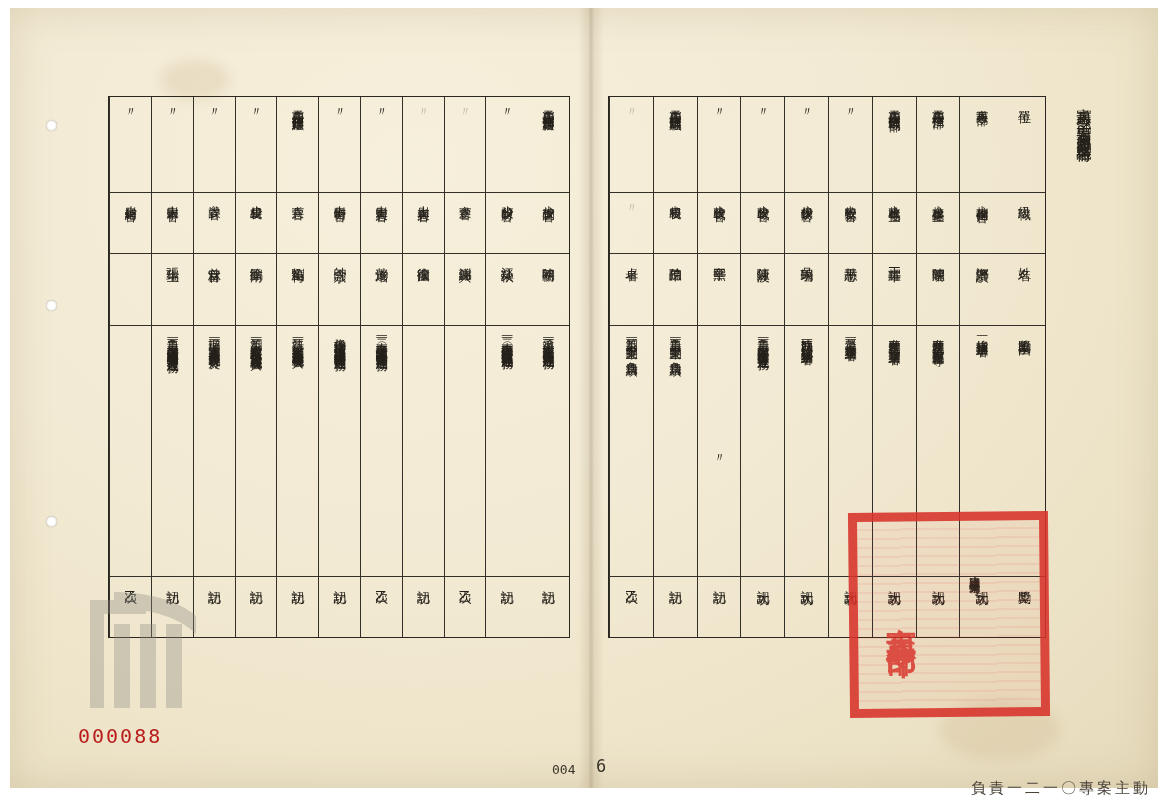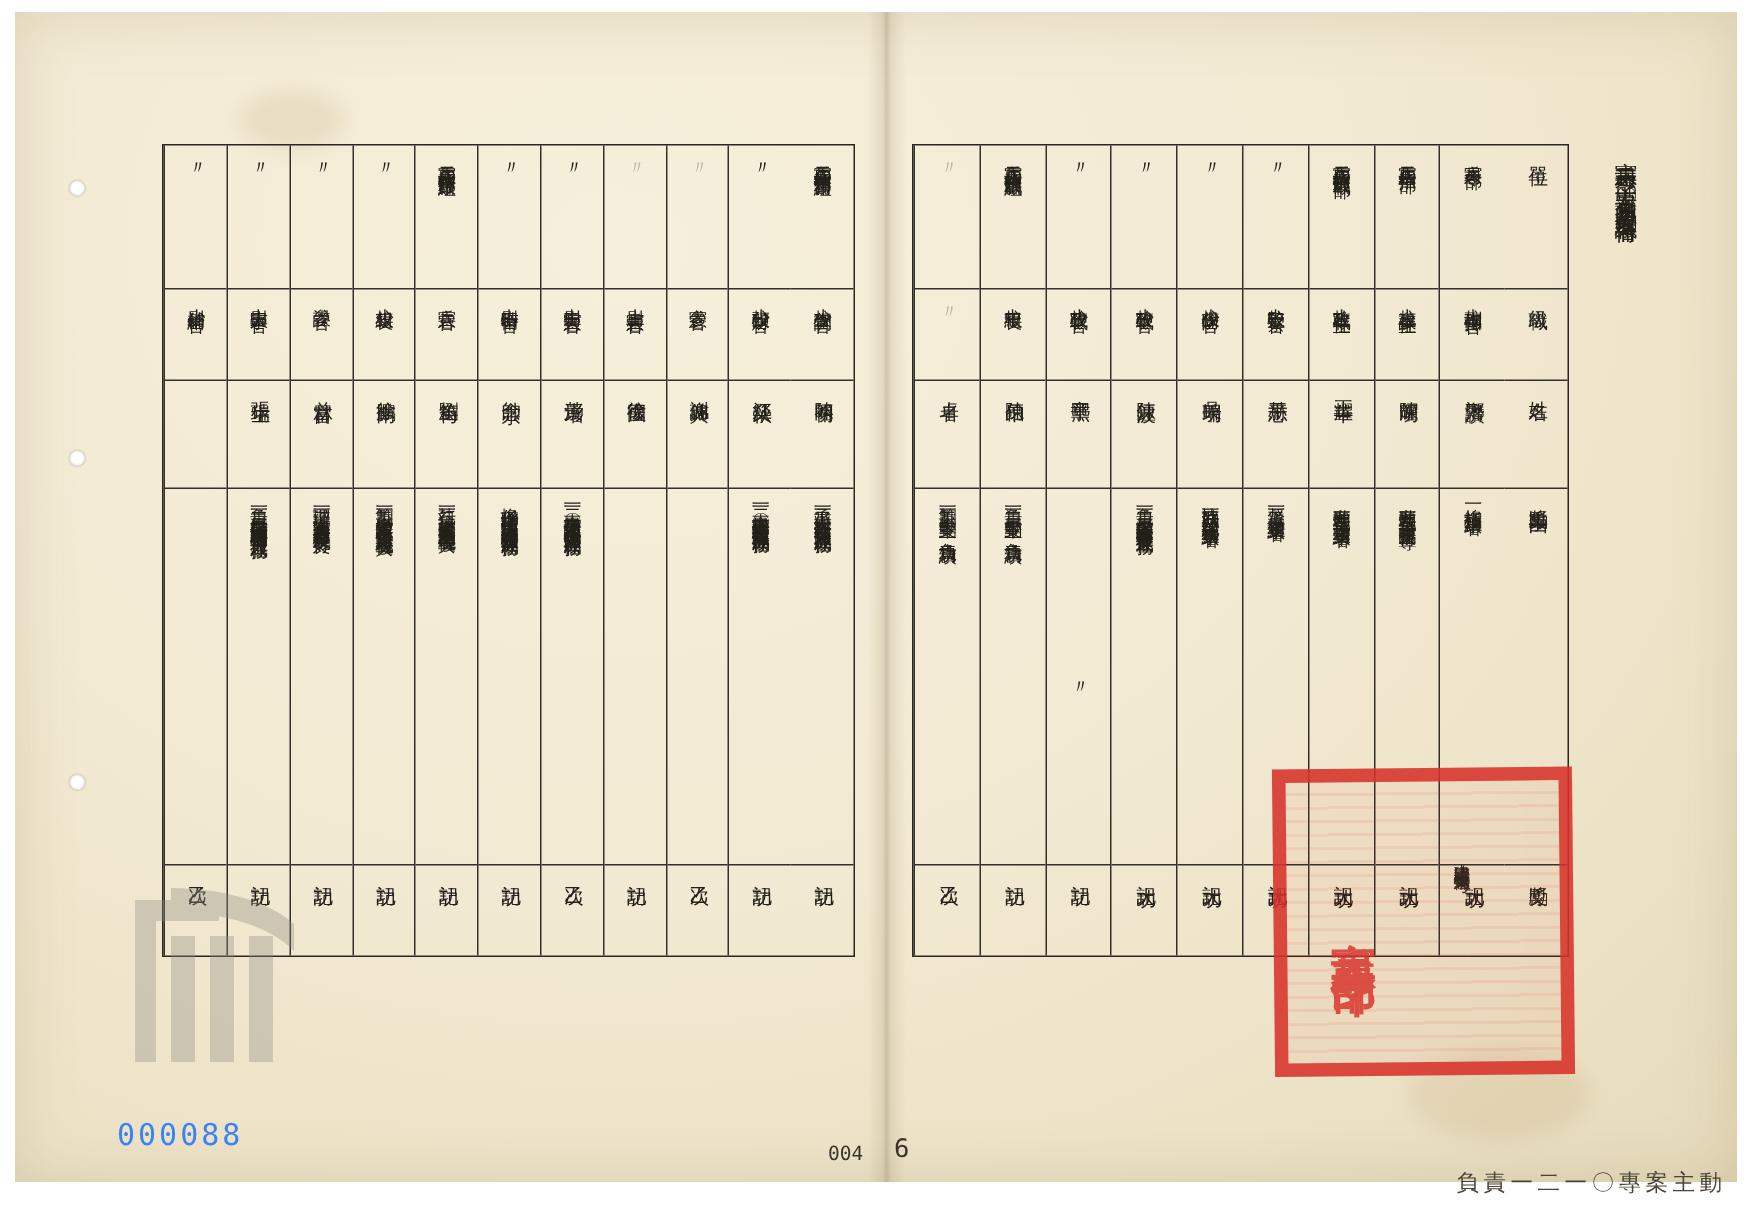--- a/index.html
+++ b/index.html
@@ -157,25 +157,25 @@
     top: 590px;
     width: 120px;
     height: 125px;
     opacity: 0.35;
   }
 
   
   .docnum {
     position: absolute;
     left: 78px;
-    top: 744px;
+    top: 724px;
     font-family: "DejaVu Sans Mono", monospace;
     font-size: 20px;
     letter-spacing: 2px;
-    color: #3b82f6;
+    color: #b91c1c;
   }
   .pagemark {
     position: absolute;
     left: 552px;
     top: 762px;
     font-family: "DejaVu Sans Mono", monospace;
     font-size: 13px;
     color: #3a342a;
   }
   .pagemark2 {

